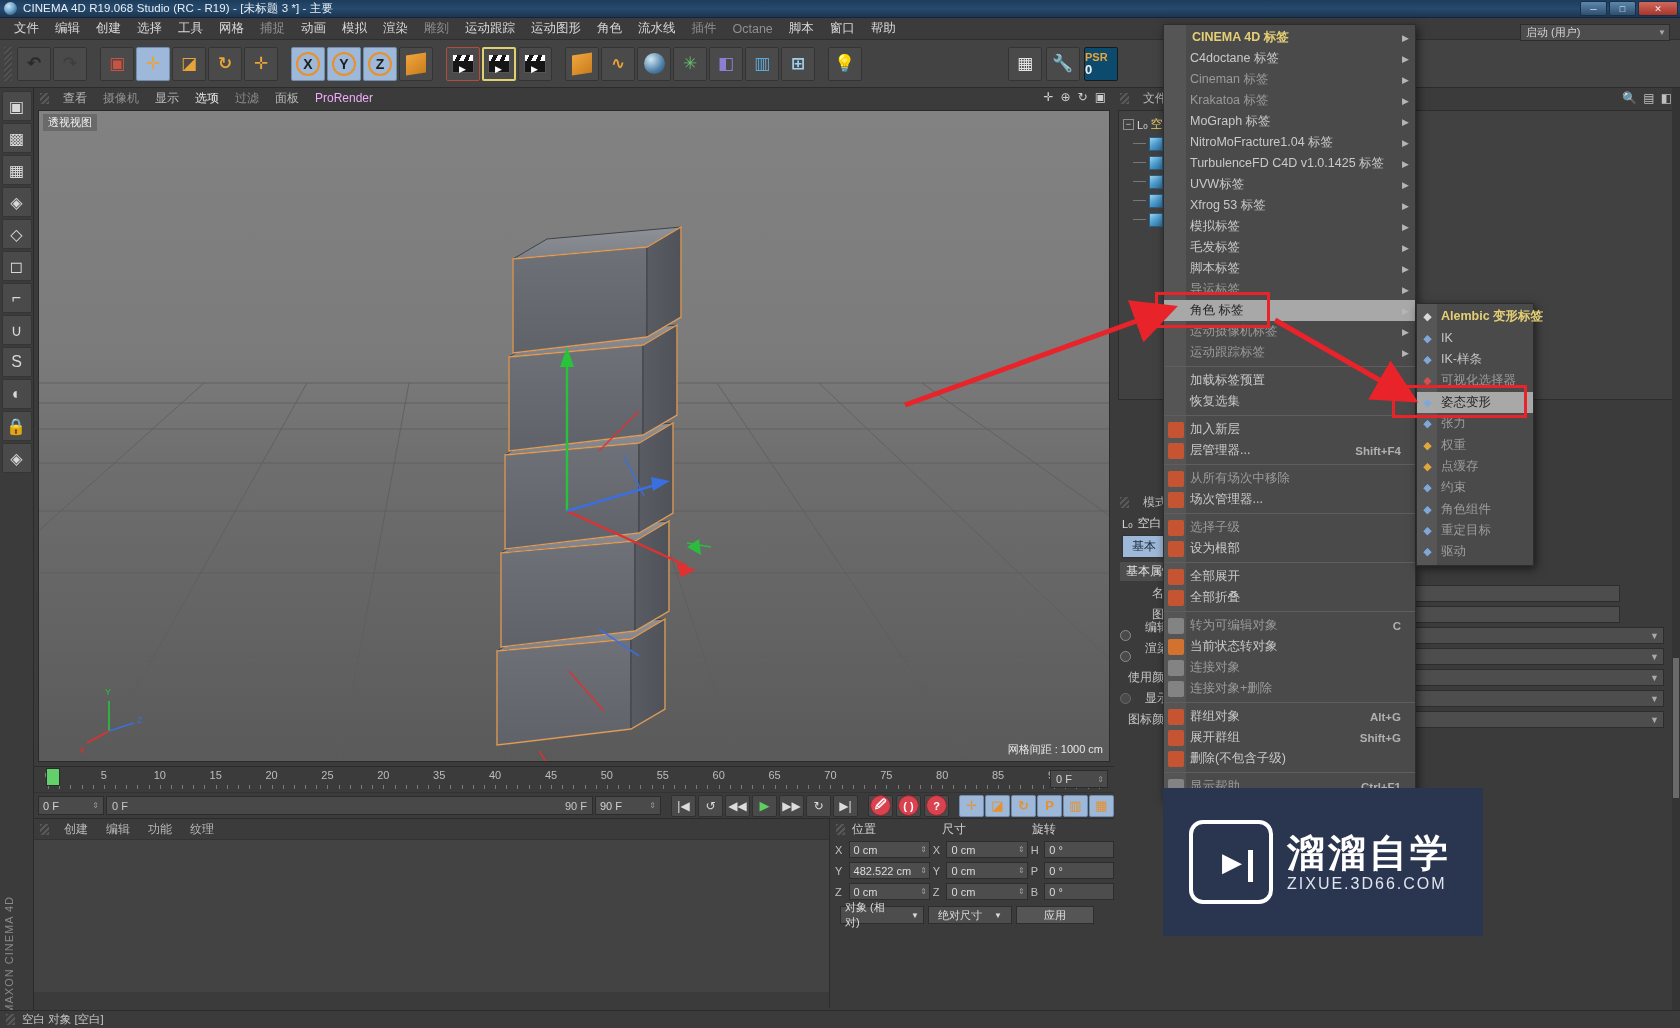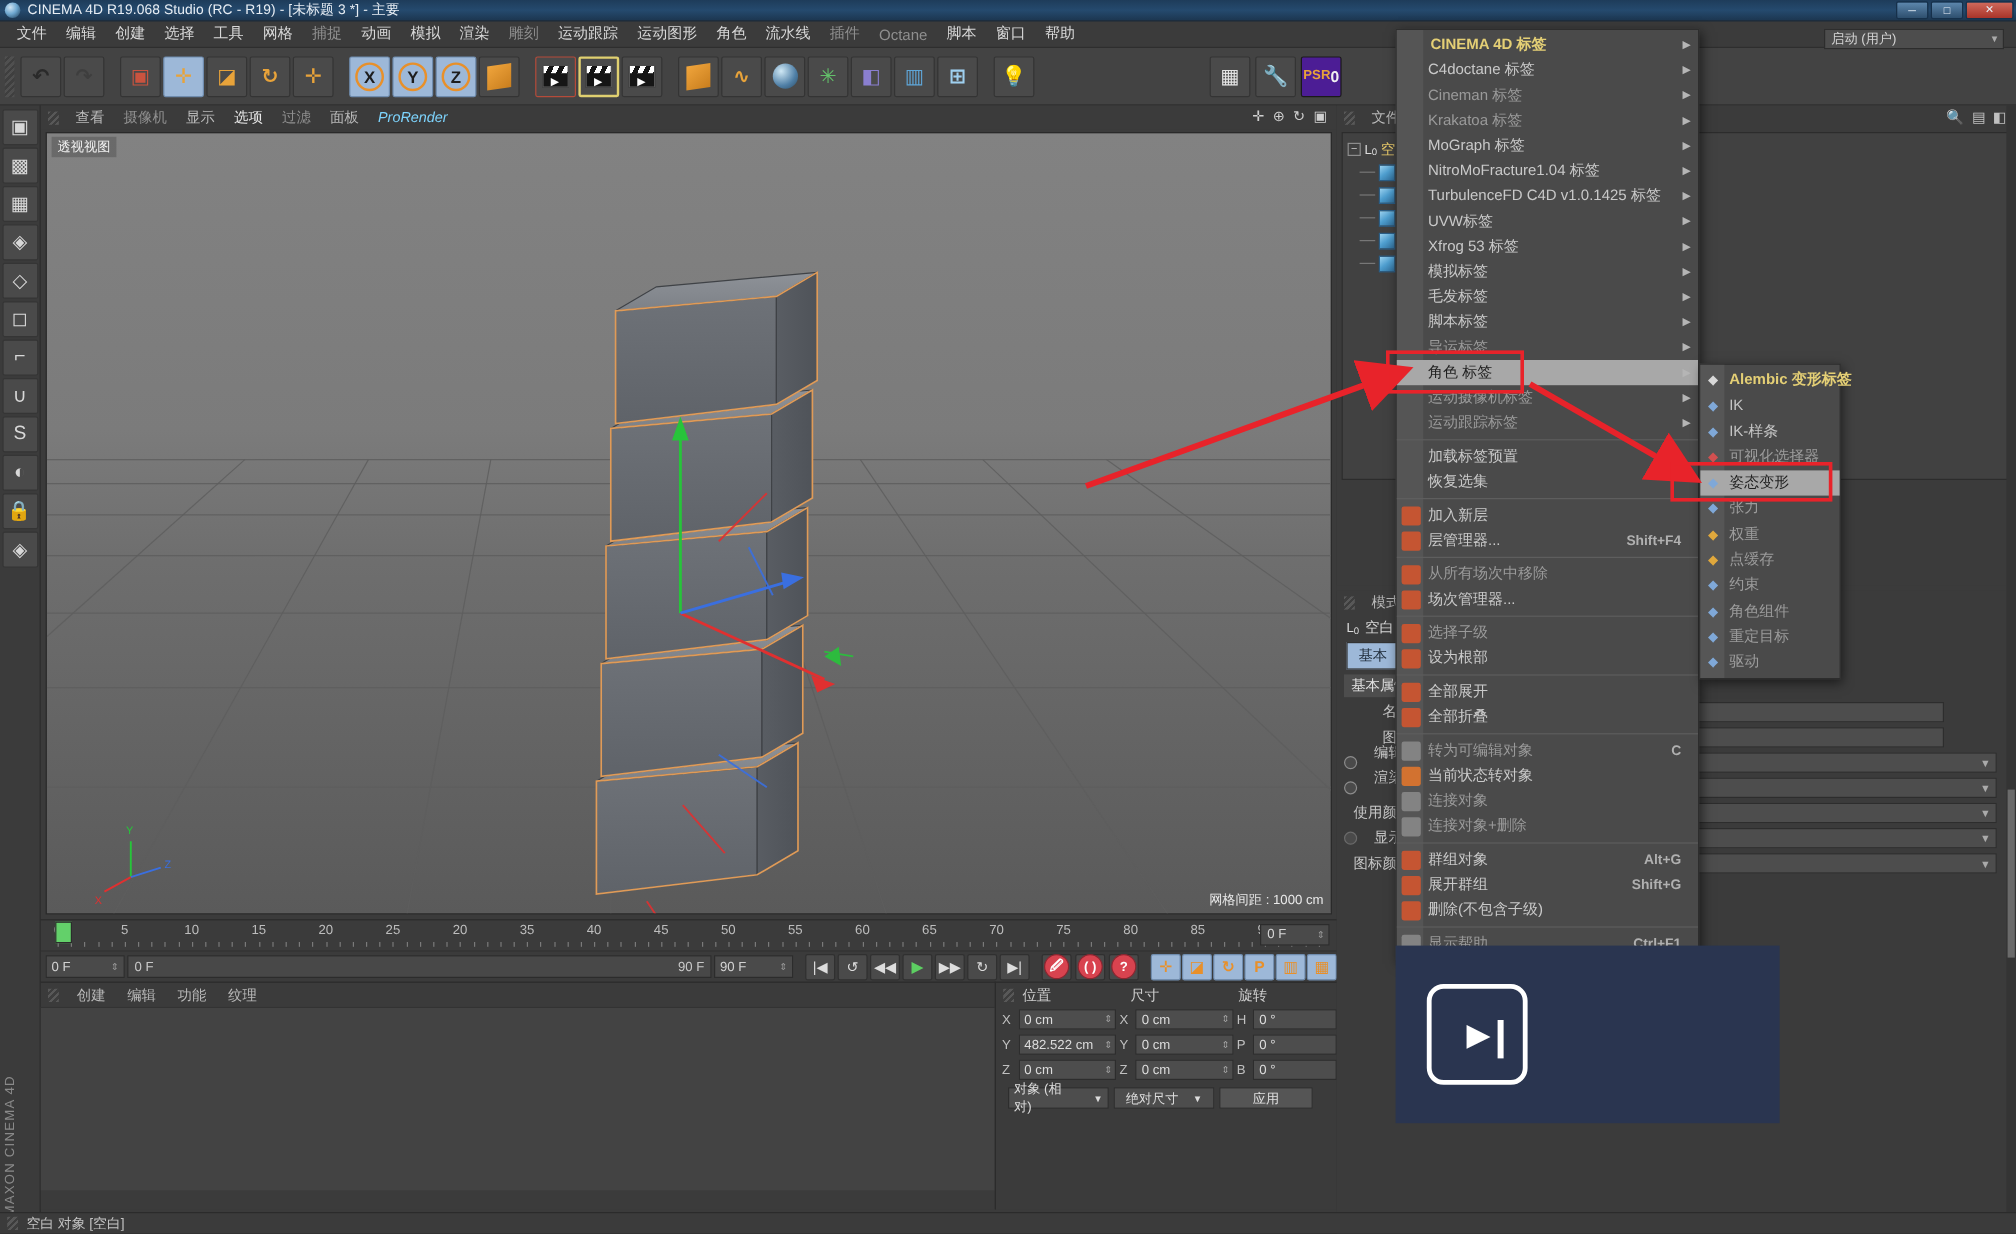--- a/index.html
+++ b/index.html
@@ -71,22 +71,22 @@
     font-size:14px; font-weight:bold; color:#1d1d1d; background:transparent;
   }
   .cube3d{ width:20px;height:20px;background:linear-gradient(145deg,#f0a53c,#c97e1e); transform:skewY(-8deg);}
   .sphere{ width:21px;height:21px;border-radius:50%;
     background:radial-gradient(circle at 33% 30%,#cfe8f5,#4f7fa6 60%,#2a4a63);}
   .clap{ width:22px;height:18px; background:#151515; position:relative; border:1px solid #555;}
   .clap:before{content:"";position:absolute;top:-1px;left:0;width:100%;height:6px;
     background:repeating-linear-gradient(115deg,#fff 0 4px,#151515 4px 8px);}
   .clap:after{content:"▶";position:absolute;bottom:-2px;left:6px;color:#fff;font-size:9px;}
   .psr{
-    width:34px;height:34px;background:#4c1d95;border:1px solid #1a1a1a;border-radius:2px;
-    display:flex;flex-direction:row;align-items:center;justify-content:center;
+    width:34px;height:34px;background:#0c4a6e;border:1px solid #1a1a1a;border-radius:2px;
+    display:flex;flex-direction:column;justify-content:center;
   }
   .psr b{ color:#e8a33a; font-size:11px; line-height:11px;}
   .psr i{ color:#f0f0f0; font-style:normal; font-size:13px; line-height:13px; font-weight:bold;}
 
   
   .leftcol{
     position:absolute; left:0; top:88px; width:34px; bottom:0;
     background:#3b3b3b; border-right:1px solid #2b2b2b;
     display:flex; flex-direction:column; align-items:center; gap:2px; padding-top:3px;
   }
@@ -99,21 +99,21 @@
     color:#8a8a8a; font-size:11px; letter-spacing:1px; line-height:13px;
   }
 
   
   .viewwrap{ position:absolute; left:34px; top:88px; width:1080px; height:678px; background:#3b3b3b;}
   .viewmenu{ height:20px; display:flex; align-items:center; gap:0; padding-left:6px;
     background:#3b3b3b;}
   .viewmenu .vg{ width:9px;height:11px; margin-right:6px;
     background:repeating-linear-gradient(135deg,#585858 0 2px,#3d3d3d 2px 4px);}
   .viewmenu .vi{ padding:1px 8px; font-size:12px; color:#b9b9b9;}
-  .viewmenu .vi.acc{ color:#7dd3fc;font-style:italic;}
+  .viewmenu .vi.acc{ color:#f0abfc;}
   .viewmenu .vi.on{ color:#e8e8e8;}
   .viewtools{ position:absolute; right:8px; top:2px; display:flex; gap:7px; color:#cfcfcf; font-size:12px;}
   .canvas{
     position:absolute; left:4px; top:22px; right:4px; bottom:4px;
     background:linear-gradient(to bottom,#828282 0%,#7b7b7b 38%,#6e6e6e 55%,#5a5a5a 100%);
     border:1px solid #2a2a2a; overflow:hidden;
   }
   .vplabel{ position:absolute; left:4px; top:3px; font-size:11px; color:#f0f0f0;
     background:rgba(0,0,0,.18); padding:1px 5px;}
   .gridinfo{ position:absolute; right:6px; bottom:4px; font-size:11px; color:#e8e8e8;}
@@ -1145,20 +1145,24 @@
       </marker>
     </defs>
     <line x1="905" y1="405" x2="1145" y2="318" stroke="#e8232a" stroke-width="5" marker-end="url(#ah)"></line>
     <line x1="1275" y1="320" x2="1388" y2="385" stroke="#e8232a" stroke-width="5" marker-end="url(#ah)"></line>
   </svg>
 
   <div class="watermark">
     <div class="wm-logo">
         <div class="bar"></div>
       </div>
+    <div class="wm-text">
+      <div class="t1">溜溜自学</div>
+      <div class="t2">ZIXUE.3D66.COM</div>
+    </div>
   </div>
 
   <div class="statusbar">
     <div class="vg"></div>
     <span>空白 对象 [空白]</span>
   </div>
 
 </div>
 
 </body></html>

